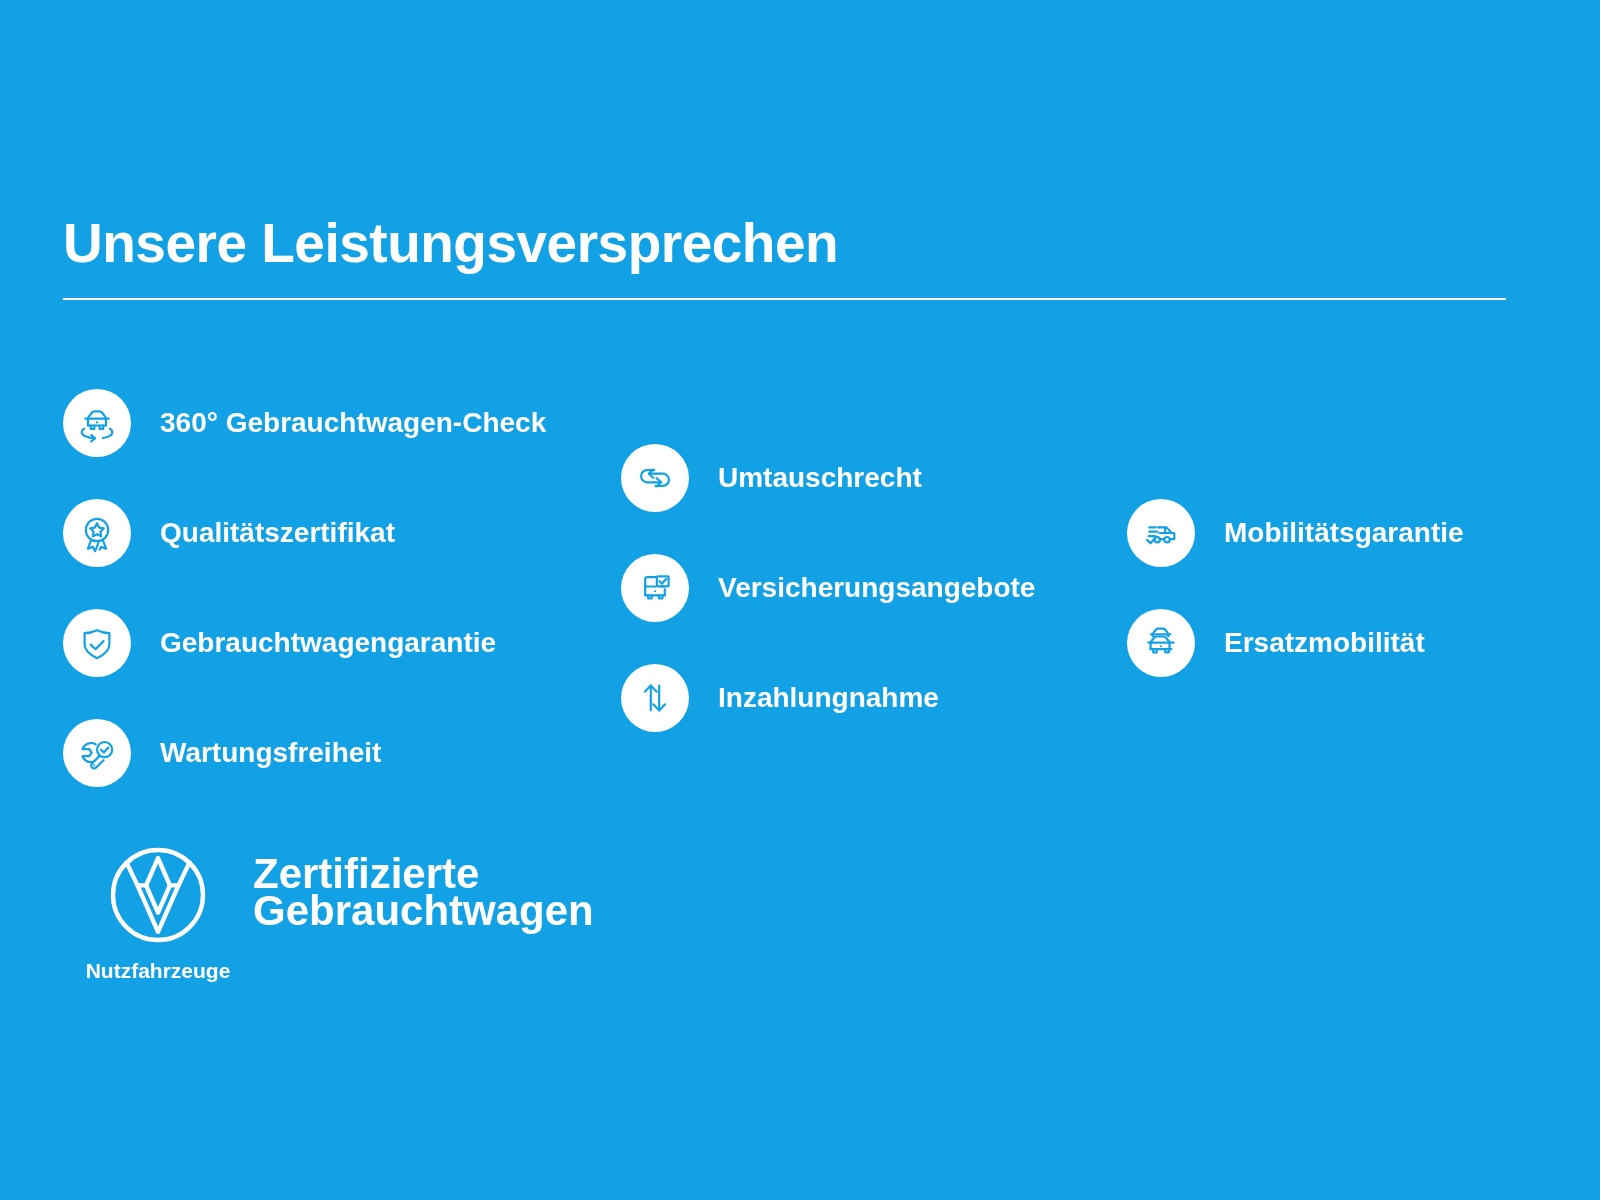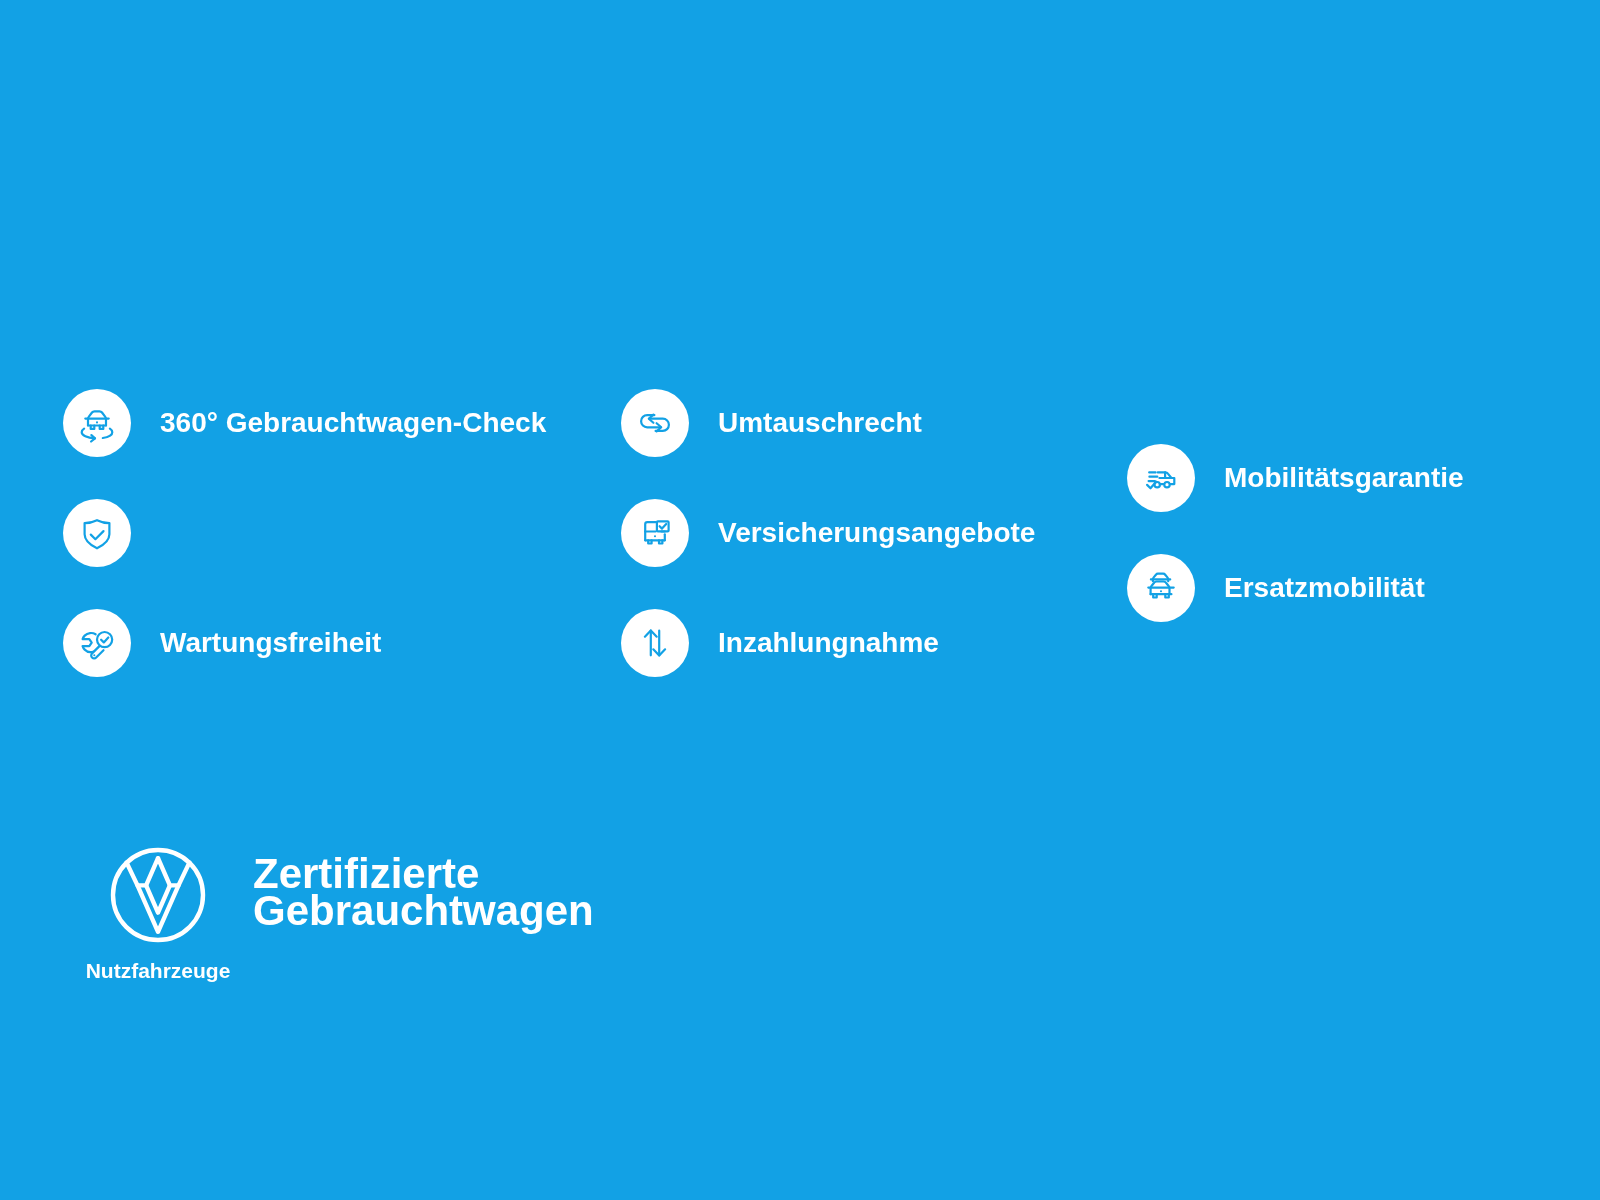--- a/index.html
+++ b/index.html
@@ -124,20 +124,24 @@
     font-weight: bold;
     color: #ffffff;
   }
   .brand-text div { white-space: nowrap; }
 </style>
 </head>
 <body>
 
 <div class="slide">
 
+  <div class="title-block">
+    <h1 class="title">Unsere Leistungsversprechen</h1>
+    <div class="title-rule"></div>
+  </div>
 
   <div class="columns">
 
     <div class="col col-1">
 
       <div class="promise">
         <span class="badge">
           <svg width="44" height="44" viewBox="0 0 44 44" fill="none" stroke="#12a1e5" stroke-width="2.2" stroke-linecap="round" stroke-linejoin="round">
             <path d="M13 24.5 v-6.2 c0-1 .3-1.9 .9-2.7 l3.1-4.1 c.6-.8 1.5-1.2 2.5-1.2 h5 c1 0 1.9 .4 2.5 1.2 l3.1 4.1 c.6 .8 .9 1.7 .9 2.7 v6.2"></path>
             <path d="M13 24.5 h18"></path>
@@ -146,28 +150,40 @@
             <path d="M28.3 24.5 v3.4 h-3.6 v-3.4"></path>
             <circle cx="22" cy="21.4" r="1.05" fill="#12a1e5" stroke="none"></circle>
             <path d="M9.1 27.7 c-1.5 1 -2.4 2.2 -2.4 3.5 c0 3.1 5.3 5.7 13.1 6.2"></path>
             <path d="M34.9 27.7 c1.5 1 2.4 2.2 2.4 3.5 c0 2.6 -3.8 4.9 -9.5 5.8"></path>
             <path d="M16.4 34.1 l3.6 3.2 l-3.9 3.2"></path>
           </svg>
         </span>
         <span class="promise-label">360° Gebrauchtwagen-Check</span>
       </div>
 
+      <div class="promise">
+        <span class="badge">
+          <svg width="44" height="44" viewBox="0 0 44 44" fill="none" stroke="#12a1e5" stroke-width="2.2" stroke-linecap="round" stroke-linejoin="round">
+            <circle cx="22" cy="19" r="11.2"></circle>
+            <path d="M22 12.3 l2.1 4.3 l4.7 .7 l-3.4 3.4 l.8 4.7 l-4.2 -2.2 l-4.2 2.2 l.8 -4.7 l-3.4 -3.4 l4.7 -.7 z"></path>
+            <path d="M16.2 28.9 l-3.3 8.9 l5.1 -1.9 l2.1 4.3 l3.3 -8.4"></path>
+            <path d="M27.8 28.9 l3.3 8.9 l-5.1 -1.9 l-1.3 2.7"></path>
+          </svg>
+        </span>
+        <span class="promise-label">Qualitätszertifikat</span>
+      </div>
 
       <div class="promise">
         <span class="badge">
           <svg width="44" height="44" viewBox="0 0 44 44" fill="none" stroke="#12a1e5" stroke-width="2.2" stroke-linecap="round" stroke-linejoin="round">
             <path d="M22 9.2 c4.2 2.1 8.4 2.9 12.4 2.9 v11.2 c0 6.6 -5.1 10.5 -12.4 14 c-7.3 -3.5 -12.4 -7.4 -12.4 -14 v-11.2 c4 0 8.2 -.8 12.4 -2.9 z"></path>
             <path d="M15.8 23.6 l4.6 4.6 l8.1 -8.1"></path>
           </svg>
         </span>
+        <span class="promise-label">Gebrauchtwagengarantie</span>
       </div>
 
       <div class="promise">
         <span class="badge">
           <svg width="44" height="44" viewBox="0 0 44 44" fill="none" stroke="#12a1e5" stroke-width="2.2" stroke-linecap="round" stroke-linejoin="round">
             <path d="M20.6 13.3 c-3.4 -2.1 -8 -1.6 -10.9 1.3 c-1 1 -1.7 2.2 -2.1 3.5 h6.7 l2.4 3.5 l-2.4 3.5 h-6.7 c.4 1.3 1.1 2.5 2.1 3.5 c2.3 2.3 5.6 3 8.5 2.1"></path>
             <circle cx="29.6" cy="18.6" r="7.6"></circle>
             <path d="M26.1 18.7 l2.7 2.7 l4.5 -4.9"></path>
             <path d="M24.4 25.1 l-7.3 7.3 a2.9 2.9 0 1 0 4.1 4.1 l7.3 -7.3"></path>
             <circle cx="19.3" cy="34.3" r="1.05" fill="#12a1e5" stroke="none"></circle>

